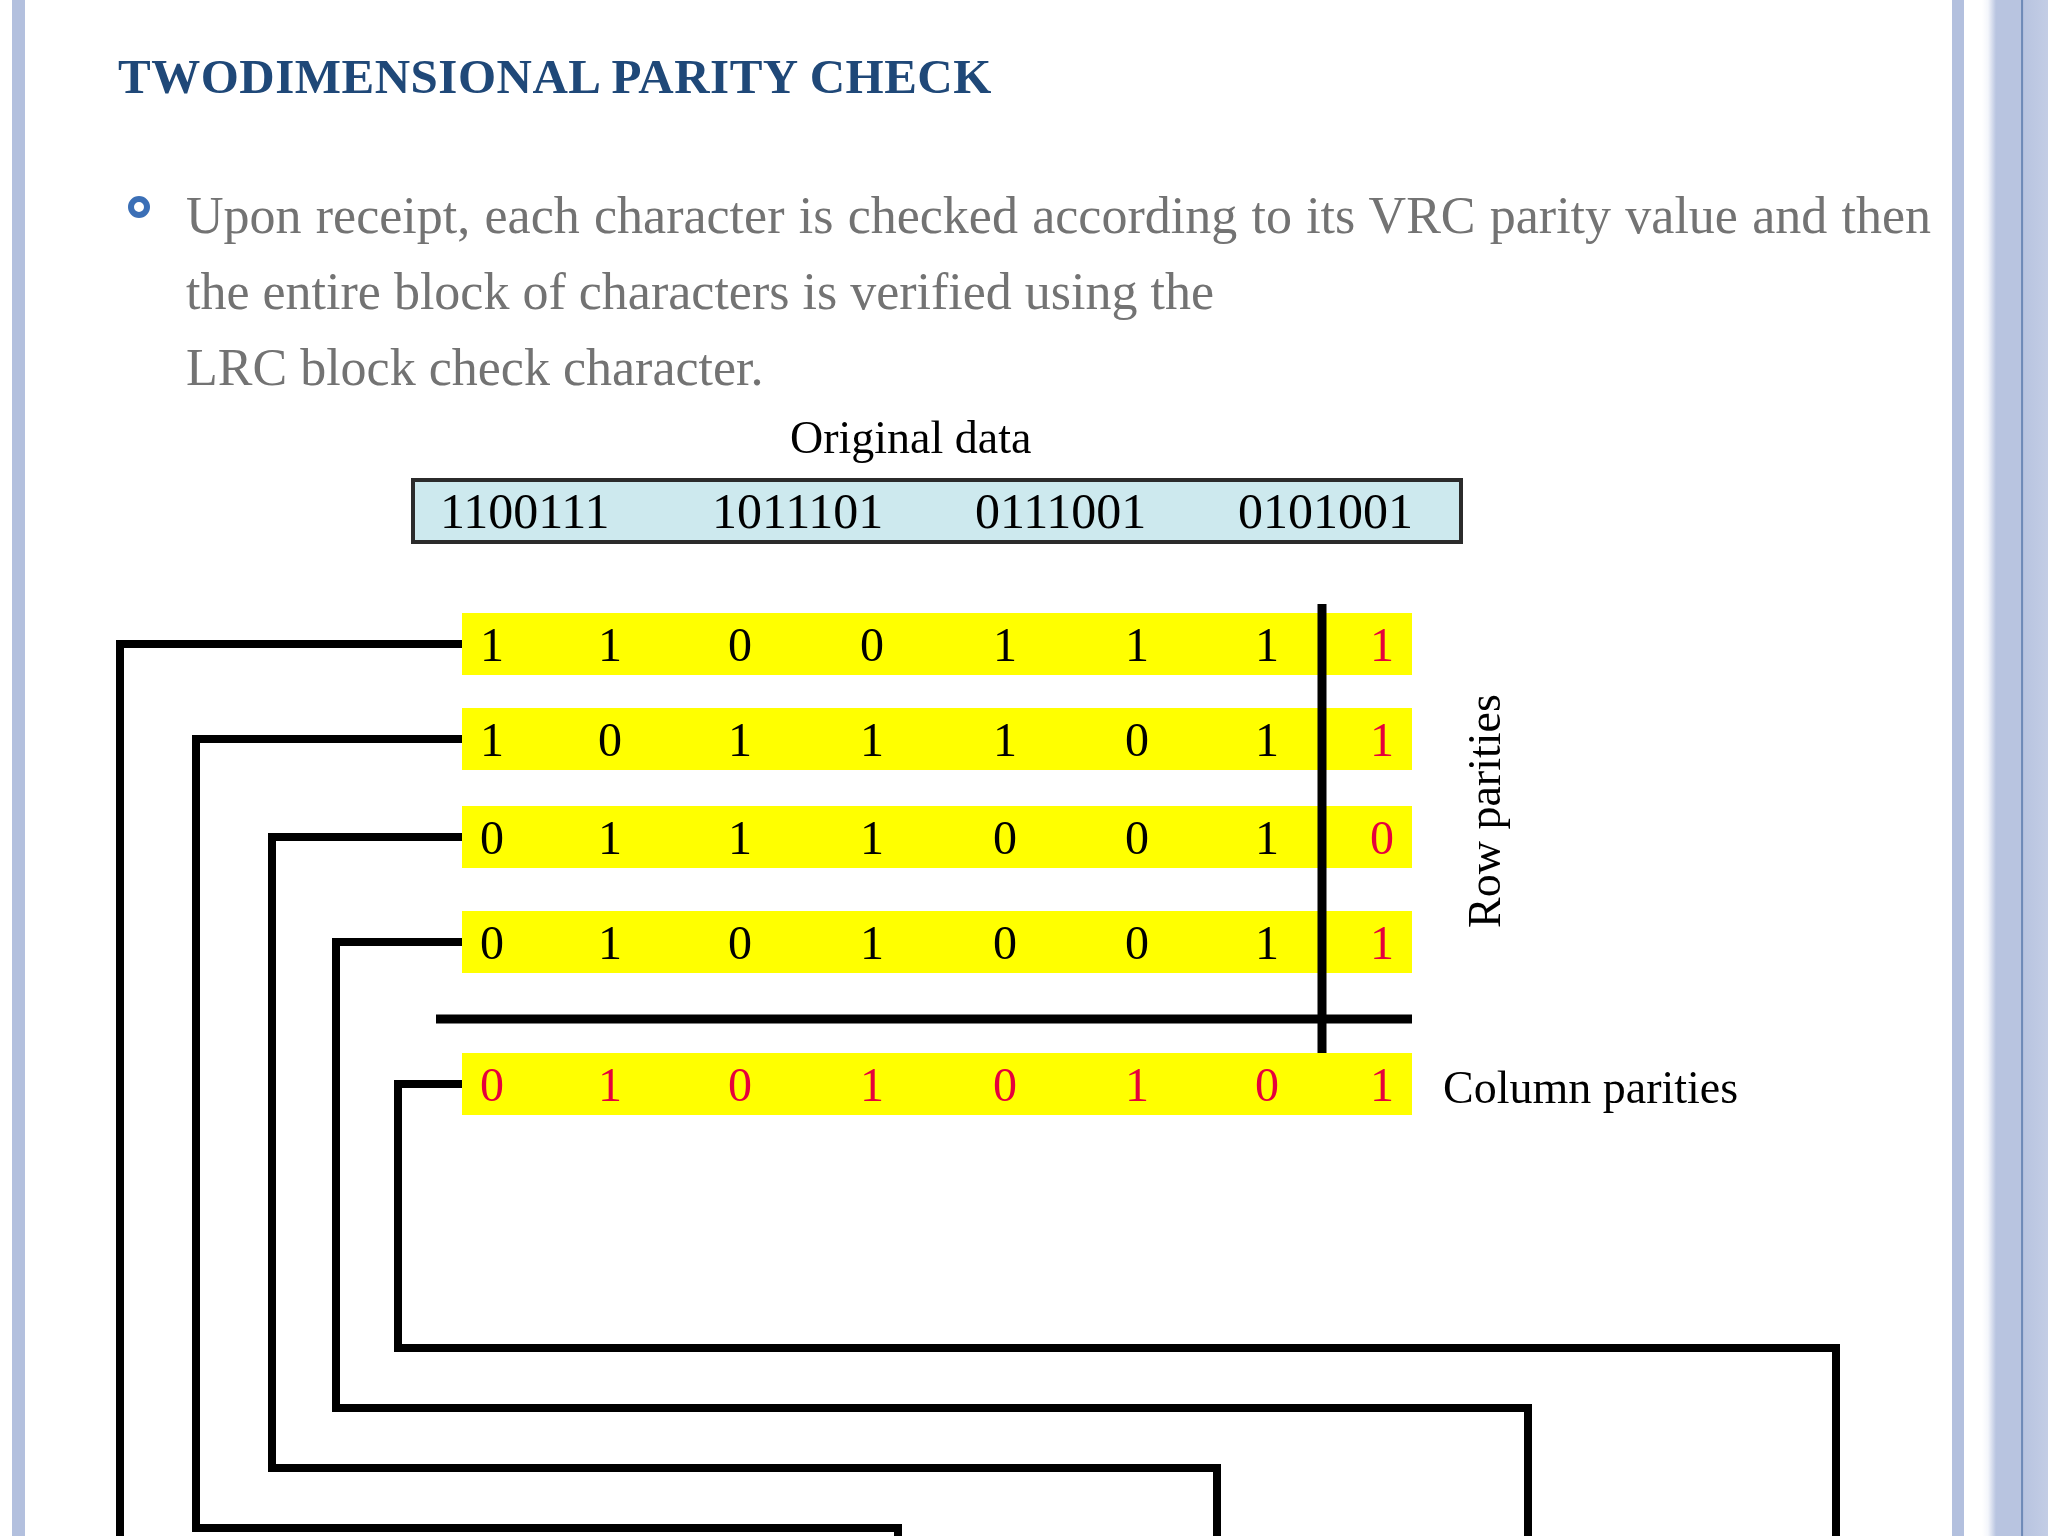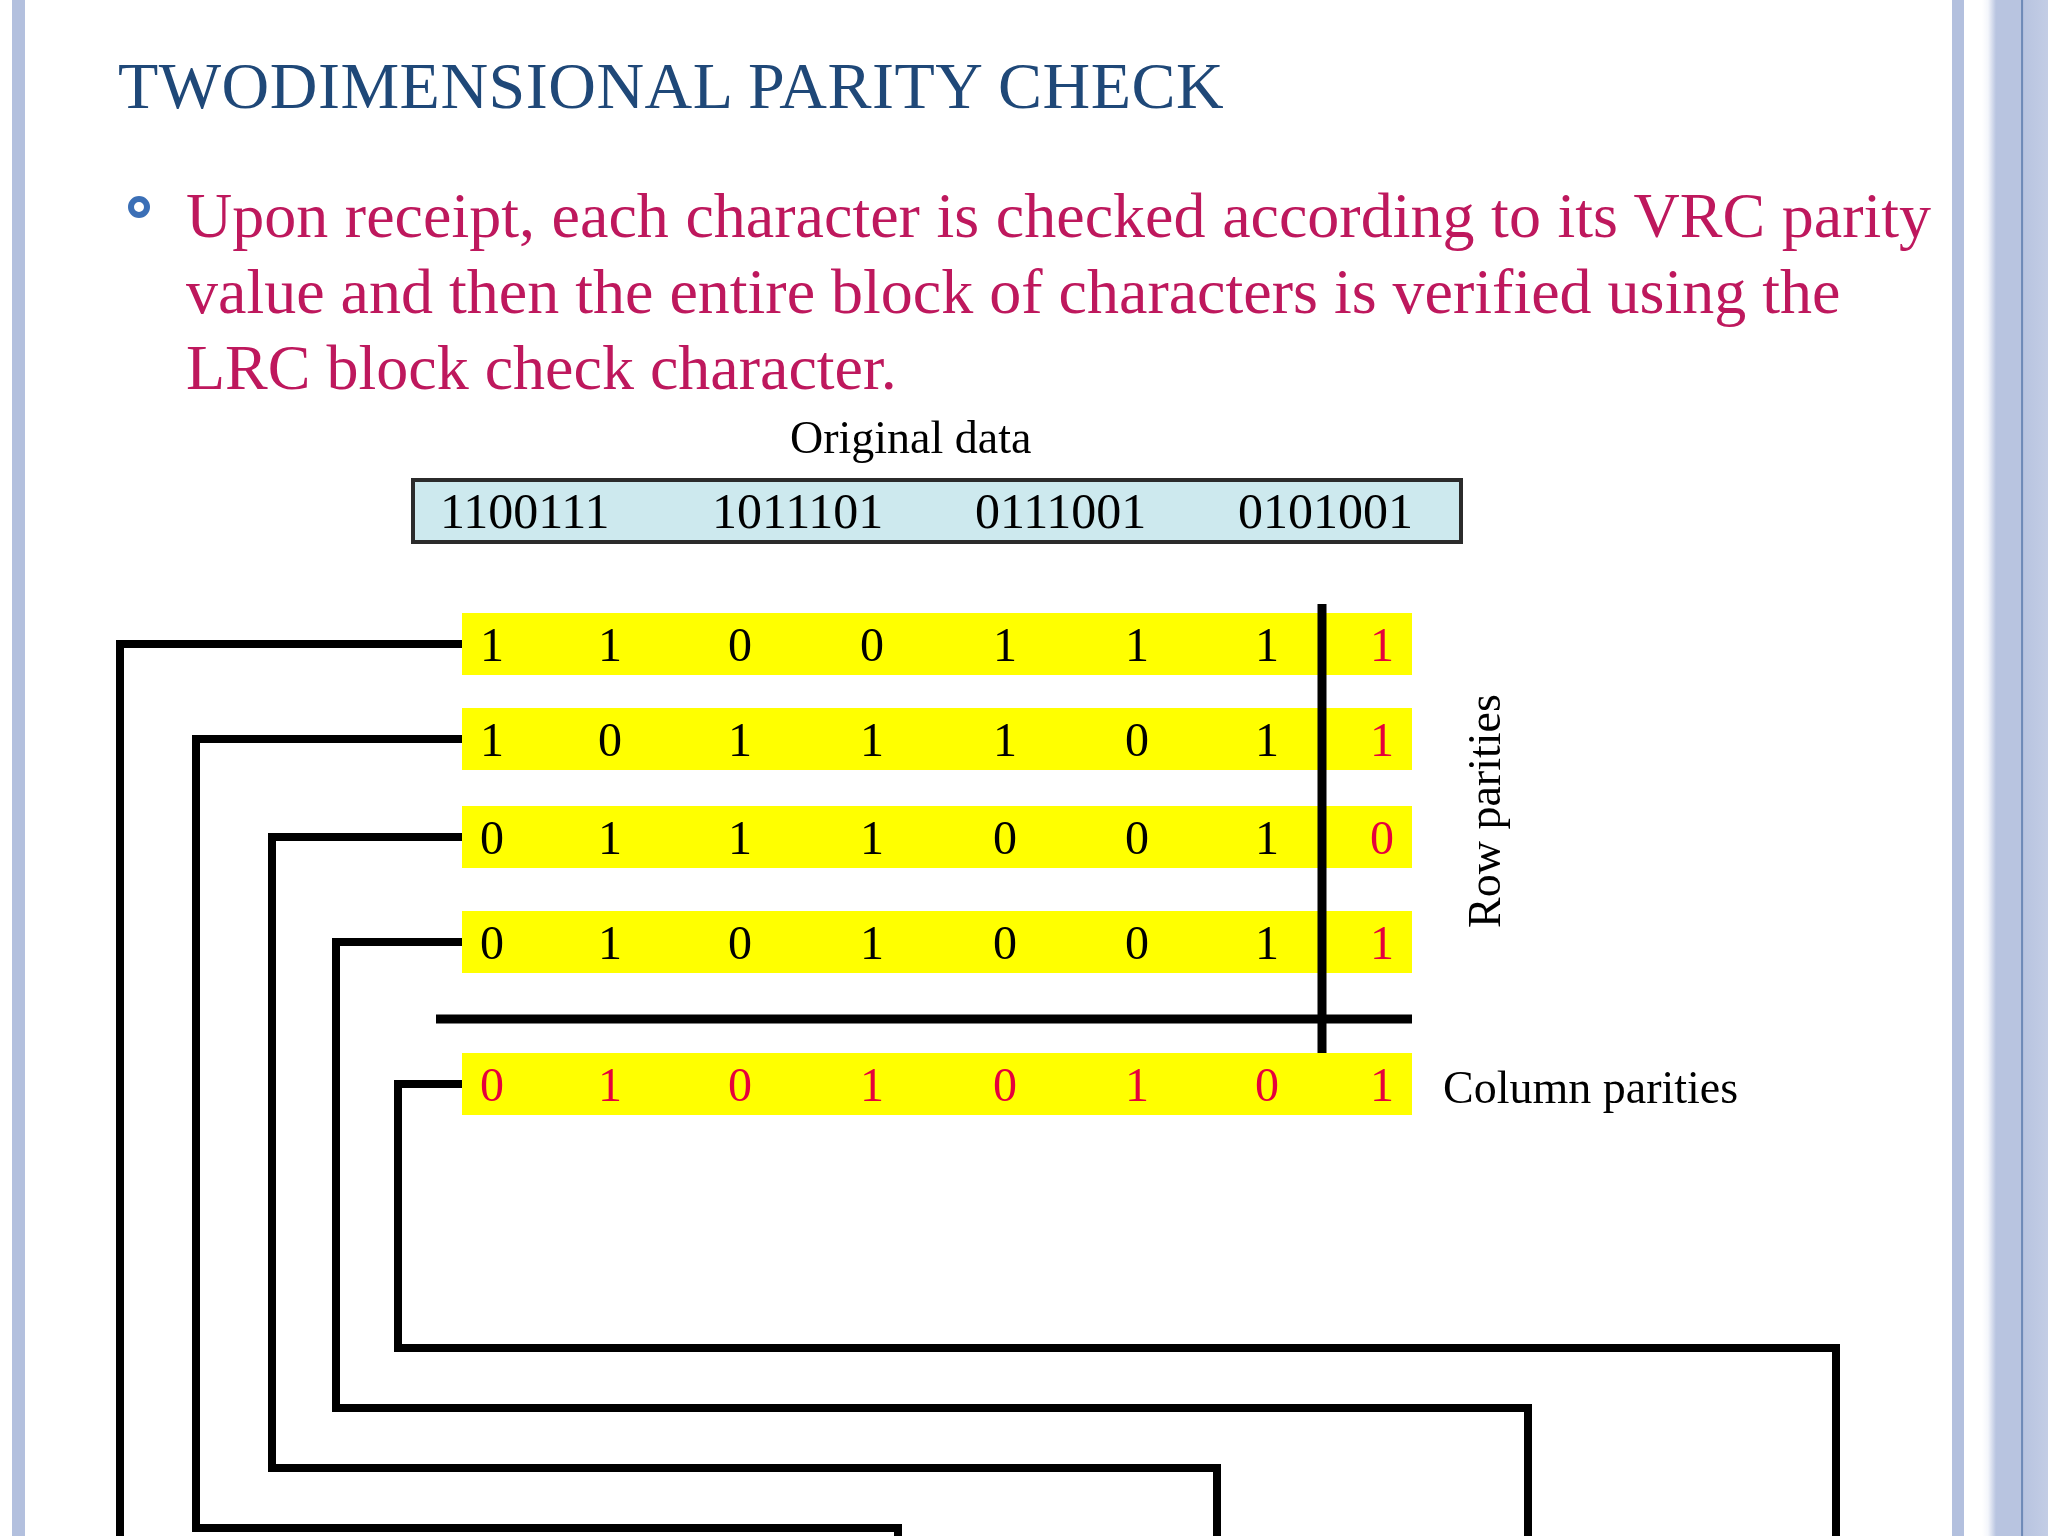--- a/index.html
+++ b/index.html
@@ -29,38 +29,38 @@
     background:#4a6fa5;opacity:.65;
   }
   .top-fade{
     position:absolute;left:25px;top:0;width:1927px;height:6px;
     background:#ffffff;
   }
 
   
   .title{
     position:absolute;left:118px;top:48px;
-    font-size:66px;font-weight:normal;color:#1f4878;
+    font-size:49px;font-weight:bold;color:#1f4878;
     letter-spacing:.5px;
     font-variant:normal;
     white-space:nowrap;
   }
 
   
   .bullet-row{
     position:absolute;left:128px;top:178px;width:1700px;
   }
   .bullet-mark{
     position:absolute;left:0;top:18px;
     width:22px;height:22px;border:6px solid #3b6fb6;border-radius:50%;
     box-sizing:border-box;
   }
   .bullet-text{
     margin-left:58px;
-    font-size:64px;line-height:76px;color:#be185d;
+    font-size:52px;line-height:76px;color:#737373;
     text-align:justify;
     width:1745px;
   }
   .bullet-text .lastline{text-align:left;display:block;font-family:Liberation Serif, serif;}
 
   
   .diagram{
     position:absolute;left:0;top:418px;width:1898px;height:1126px;
   }
   svg{display:block;}

